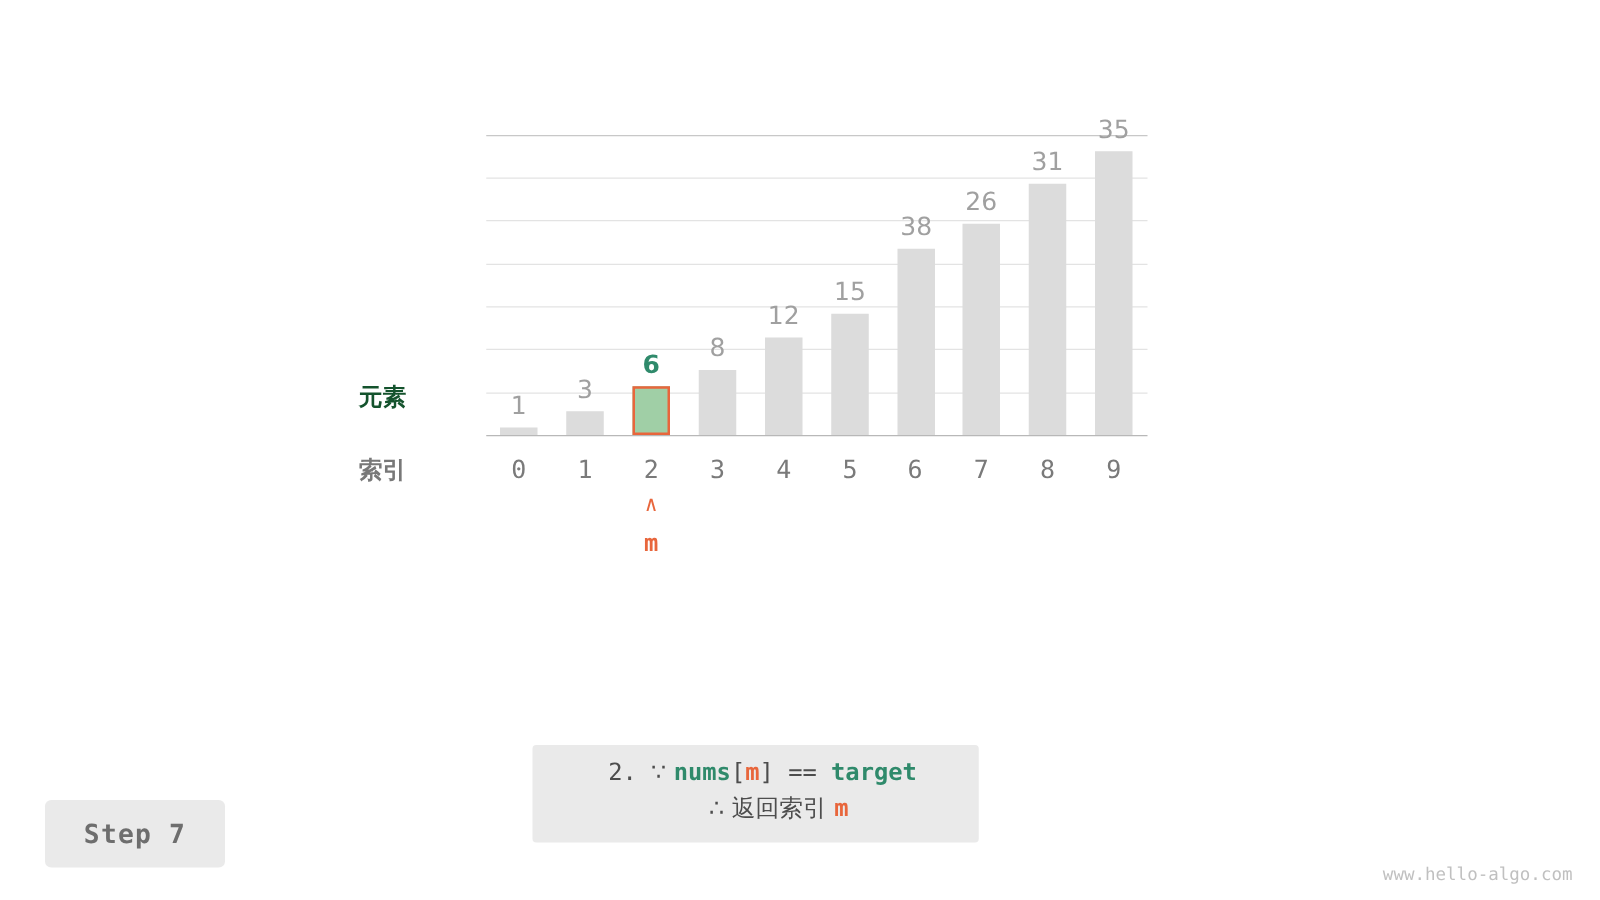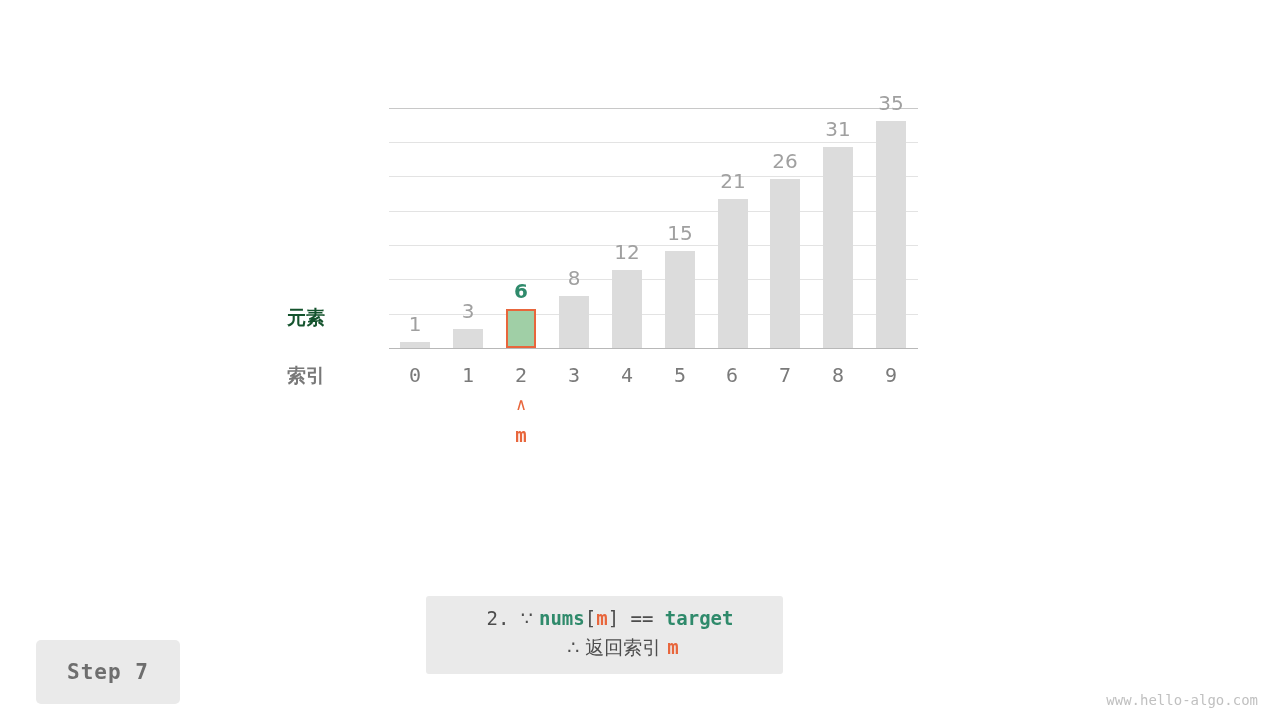--- a/index.html
+++ b/index.html
@@ -164,21 +164,21 @@
     line-height: 1.55;
     text-align: center;
   }
 
   
   #step-badge {
     position: absolute;
     left: 36px;
     top: 640px;
     width: 144px;
-    height: 64px;
+    height: 54px;
     background: #eaeaea;
     border-radius: 5px;
     display: flex;
     align-items: center;
     justify-content: center;
     font-family: "DejaVu Sans Mono", monospace;
     font-size: 21px;
     font-weight: bold;
     color: #6e6e6e;
     letter-spacing: 1px;
@@ -219,21 +219,21 @@
   <div class="bar" id="bar-8" style="left: 434px; height: 201px;"></div>
   <div class="bar" id="bar-9" style="left: 487px; height: 227px;"></div>
 </div>
 
 <div class="bar-value" id="val-0" style="left: 385px; top: 312px;">1</div>
 <div class="bar-value" id="val-1" style="left: 438px; top: 299px;">3</div>
 <div class="bar-value highlight" id="val-2" style="left: 491px; top: 279px;">6</div>
 <div class="bar-value" id="val-3" style="left: 544px; top: 266px;">8</div>
 <div class="bar-value" id="val-4" style="left: 597px; top: 240px;">12</div>
 <div class="bar-value" id="val-5" style="left: 650px; top: 221px;">15</div>
-<div class="bar-value" id="val-6" style="left: 703px; top: 169px;">21</div>
+<div class="bar-value" id="val-6" style="left: 703px; top: 169px;">38</div>
 <div class="bar-value" id="val-7" style="left: 755px; top: 149px;">26</div>
 <div class="bar-value" id="val-8" style="left: 808px; top: 117px;">31</div>
 <div class="bar-value" id="val-9" style="left: 861px; top: 91px;">35</div>
 
 <div class="row-label" id="label-element">元素</div>
 <div class="row-label" id="label-index">索引</div>
 
 <div class="index-cell" id="idx-0" style="left:385px;">0</div>
 <div class="index-cell" id="idx-1" style="left:438px;">1</div>
 <div class="index-cell" id="idx-2" style="left:491px;">2</div>

